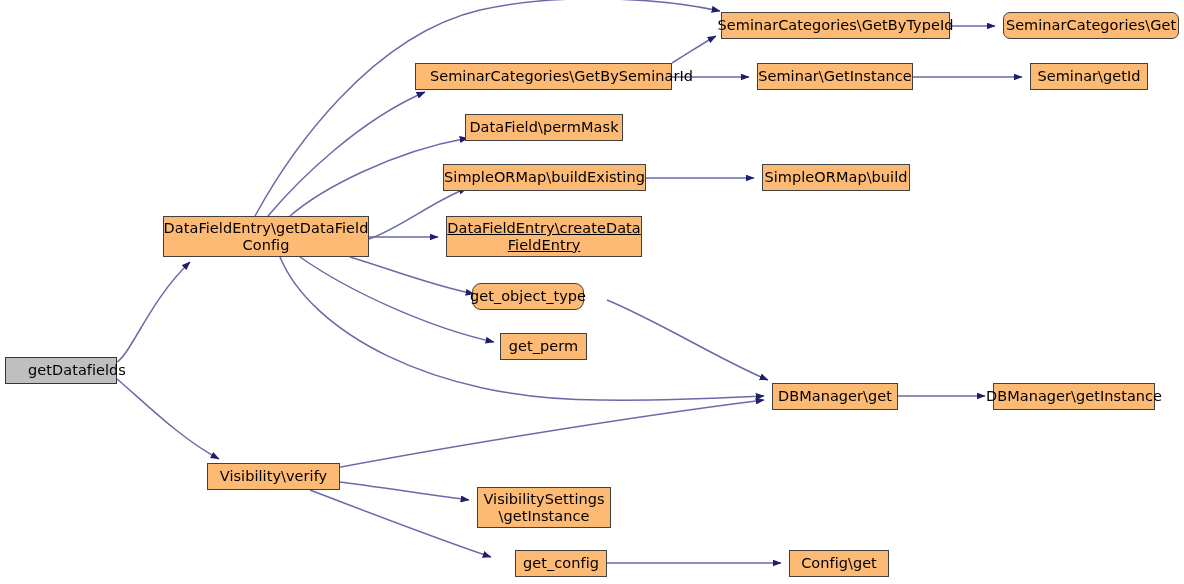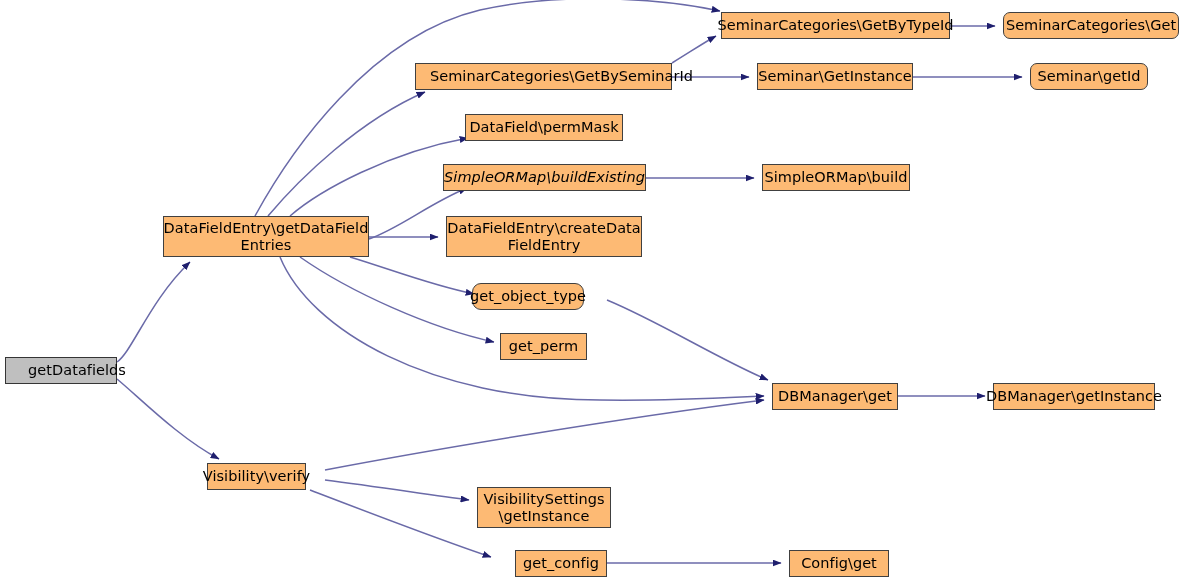--- a/index.html
+++ b/index.html
@@ -80,34 +80,34 @@
         <path d="M325,470 C430,450 620,418 764,400" fill="none" stroke="#6a6aa8" stroke-width="1.5" marker-end="url(#arrowhead)"></path>
         <path d="M325,480 C380,487 430,495 469,500" fill="none" stroke="#6a6aa8" stroke-width="1.5" marker-end="url(#arrowhead)"></path>
         <path d="M310,490 C370,513 440,540 491,557" fill="none" stroke="#6a6aa8" stroke-width="1.5" marker-end="url(#arrowhead)"></path>
         <path d="M898,396 L985,396" fill="none" stroke="#6a6aa8" stroke-width="1.5" marker-end="url(#arrowhead)"></path>
         <path d="M591,563 L781,563" fill="none" stroke="#6a6aa8" stroke-width="1.5" marker-end="url(#arrowhead)"></path>
       </g>
   </svg>
   <div id="nodes-layer">
       <div class="node highlight" style="left: 5px; top: 357px; width: 112px; height: 27px;"><span class="node-label">getDatafields</span></div>
       <div class="node" style="left: 163px; top: 216px; width: 206px; height: 41px;"><span class="node-label">DataFieldEntry\getDataField
-Entries</span></div>
-      <div class="node" style="left: 207px; top: 463px; width: 99px; height: 27px;"><span class="node-label">Visibility\verify</span></div>
+Config</span></div>
+      <div class="node" style="left: 207px; top: 463px; width: 133px; height: 27px;"><span class="node-label">Visibility\verify</span></div>
       <div class="node" style="left: 415px; top: 63px; width: 257px; height: 27px; padding-left: 36px;"><span class="node-label">SeminarCategories\GetBySeminarId</span></div>
       <div class="node" style="left: 465px; top: 114px; width: 158px; height: 27px;"><span class="node-label">DataField\permMask</span></div>
-      <div class="node" style="left: 443px; top: 164px; width: 203px; height: 27px; font-style: italic;"><span class="node-label">SimpleORMap\buildExisting</span></div>
-      <div class="node" style="left: 446px; top: 216px; width: 196px; height: 41px;"><span class="node-label">DataFieldEntry\createData
+      <div class="node" style="left: 443px; top: 164px; width: 203px; height: 27px;"><span class="node-label">SimpleORMap\buildExisting</span></div>
+      <div class="node" style="left: 446px; top: 216px; width: 196px; height: 41px; text-decoration: underline;"><span class="node-label">DataFieldEntry\createData
 FieldEntry</span></div>
       <div class="node" style="left: 472px; top: 283px; width: 112px; height: 27px; border-radius: 9px;"><span class="node-label">get_object_type</span></div>
       <div class="node" style="left: 500px; top: 333px; width: 87px; height: 27px;"><span class="node-label">get_perm</span></div>
       <div class="node" style="left: 721px; top: 12px; width: 229px; height: 27px;"><span class="node-label">SeminarCategories\GetByTypeId</span></div>
       <div class="node" style="left: 757px; top: 63px; width: 156px; height: 27px;"><span class="node-label">Seminar\GetInstance</span></div>
       <div class="node" style="left: 762px; top: 164px; width: 148px; height: 27px;"><span class="node-label">SimpleORMap\build</span></div>
       <div class="node" style="left: 772px; top: 383px; width: 126px; height: 27px;"><span class="node-label">DBManager\get</span></div>
       <div class="node" style="left: 477px; top: 487px; width: 134px; height: 41px;"><span class="node-label">VisibilitySettings
 \getInstance</span></div>
       <div class="node" style="left: 499px; top: 550px; width: 92px; height: 27px; margin-left: 16px;"><span class="node-label">get_config</span></div>
       <div class="node" style="left: 1003px; top: 12px; width: 176px; height: 27px; border-radius: 7px;"><span class="node-label">SeminarCategories\Get</span></div>
-      <div class="node" style="left: 1030px; top: 63px; width: 118px; height: 27px; border-radius: 7px;"><span class="node-label">Seminar\getId</span></div>
+      <div class="node" style="left: 1030px; top: 63px; width: 118px; height: 27px;"><span class="node-label">Seminar\getId</span></div>
       <div class="node" style="left: 993px; top: 383px; width: 162px; height: 27px;"><span class="node-label">DBManager\getInstance</span></div>
       <div class="node" style="left: 789px; top: 550px; width: 100px; height: 27px;"><span class="node-label">Config\get</span></div>
     </div>
 </div>
 
 </body></html>

